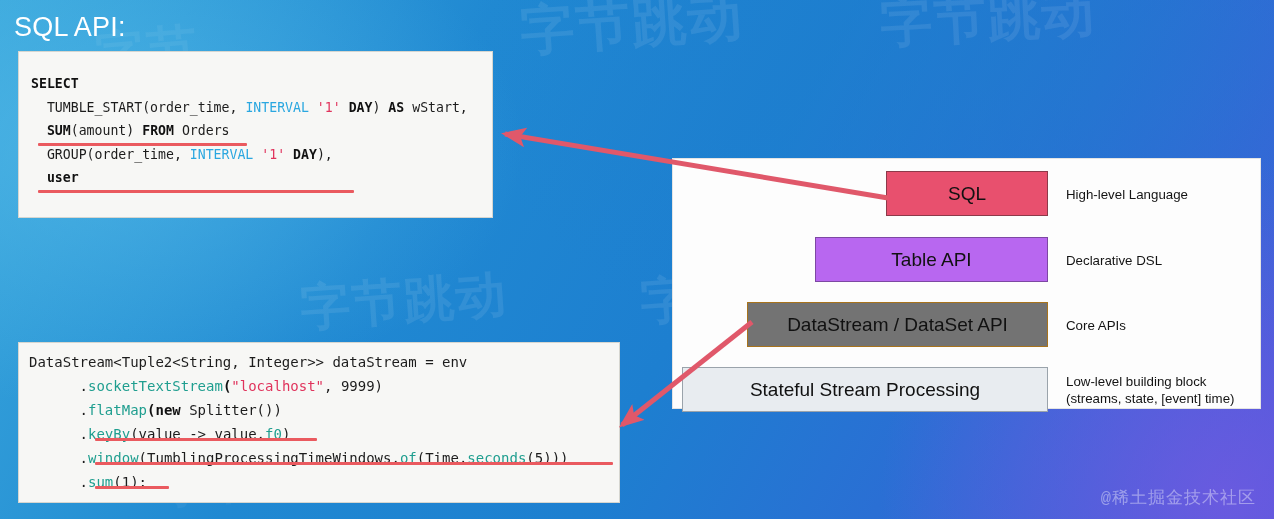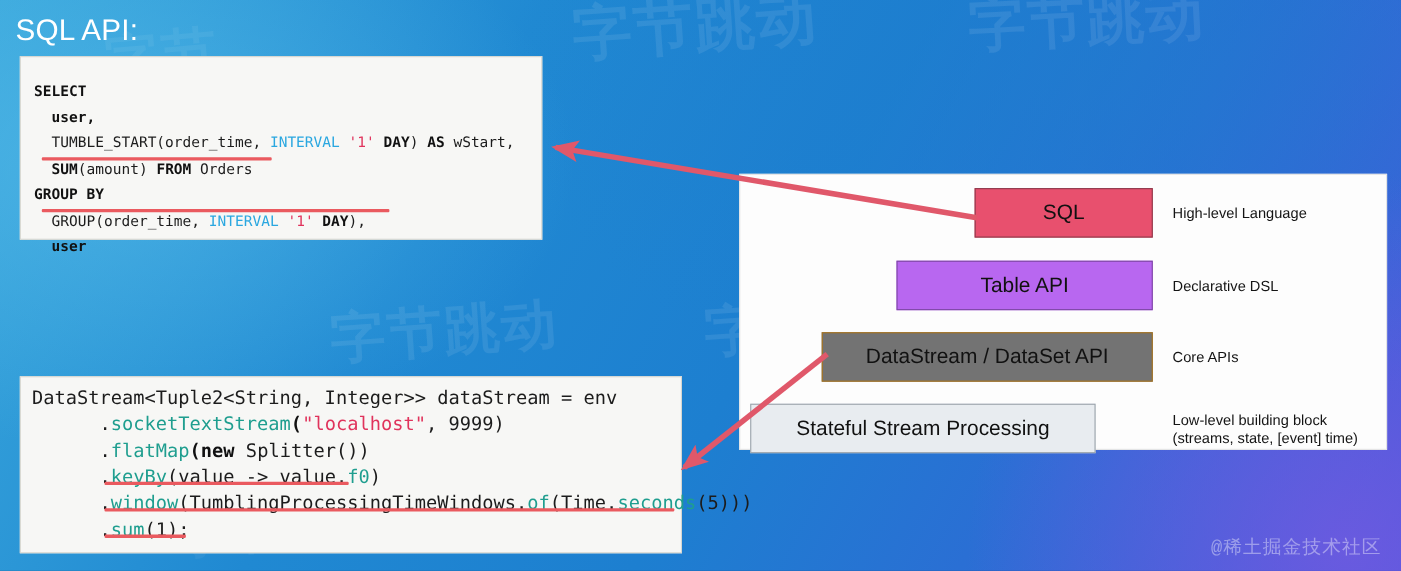--- a/index.html
+++ b/index.html
@@ -64,21 +64,21 @@
     left: 18px;  top: 51px;
     width: 475px; height: 167px;
     padding: 20px 12px;
     font-size: 13.2px;
     line-height: 23.5px;
   }
   #ds-panel {
     left: 18px;  top: 342px;
     width: 602px; height: 161px;
     padding: 7px 10px;
-    font-size: 17px;
+    font-size: 14px;
     line-height: 24px;
   }
   .code-line { white-space: pre; }
 
   
   .kw   { font-weight: bold; color: #111111; }
   .iv   { color: #2aa7e0; }            
   .str  { color: #e0335c; }            
   .mth  { color: #1f9e8f; }            
   .plain{ color: #1c1c1c; }
@@ -160,24 +160,22 @@
   <div class="bg-wm w4">字节跳动</div>
   <div class="bg-wm w5">字节跳动</div>
   <div class="bg-wm w6">字节跳动</div>
   <div class="bg-wm w7">字节跳动</div>
 
   <div id="title-sql" class="section-title">SQL API:</div>
 
   <div id="sql-panel" class="code-panel">
     <div>
         <div class="code-line"><span class="kw">SELECT</span></div>
-        <div class="code-line"><span class="plain">  </span><span class="kw">user,</span></div>
         <div class="code-line"><span class="plain">  TUMBLE_START(order_time, </span><span class="iv">INTERVAL</span><span class="plain"> </span><span class="str">'1'</span><span class="plain"> </span><span class="kw">DAY</span><span class="plain">) </span><span class="kw">AS</span><span class="plain"> wStart,</span></div>
         <div class="code-line"><span class="plain">  </span><span class="kw">SUM</span><span class="plain">(amount) </span><span class="kw">FROM</span><span class="plain"> Orders</span></div>
-        <div class="code-line"><span class="kw">GROUP BY</span></div>
         <div class="code-line"><span class="plain">  GROUP(order_time, </span><span class="iv">INTERVAL</span><span class="plain"> </span><span class="str">'1'</span><span class="plain"> </span><span class="kw">DAY</span><span class="plain">),</span></div>
         <div class="code-line"><span class="plain">  </span><span class="kw">user</span></div>
       </div>
   </div>
 
 
   <div id="ds-panel" class="code-panel">
     <div>
         <div class="code-line"><span class="plain">DataStream&lt;Tuple2&lt;String, Integer&gt;&gt; dataStream = env</span></div>
         <div class="code-line"><span class="plain">      .</span><span class="mth">socketTextStream</span><span class="kw">(</span><span class="str">"localhost"</span><span class="plain">, 9999)</span></div>
@@ -209,21 +207,21 @@
         </div>
         <div class="layer-desc">Declarative DSL</div>
       </div>
       <div class="layer-row" style="top: 143px;">
         <div class="layer-box" style="left: 74px; width: 301px; background: #737373; border-color: rgb(168, 115, 28);">
           <span>DataStream / DataSet API</span>
         </div>
         <div class="layer-desc">Core APIs</div>
       </div>
       <div class="layer-row" style="top: 208px;">
-        <div class="layer-box" style="left: 9px; width: 314px; background: rgb(232, 236, 240); border-color: rgb(154, 163, 171);">
+        <div class="layer-box" style="left: 9px; width: 366px; background: rgb(232, 236, 240); border-color: rgb(154, 163, 171);">
           <span>Stateful Stream Processing</span>
         </div>
         <div class="layer-desc">Low-level building block
 (streams, state, [event] time)</div>
       </div>
     </div>
 
   <svg id="arrow-svg" viewBox="0 0 1274 519" xmlns="http://www.w3.org/2000/svg">
       <defs>
         <marker id="arrowhead" markerWidth="5" markerHeight="4" refX="4.2" refY="2" orient="auto" markerUnits="strokeWidth">

